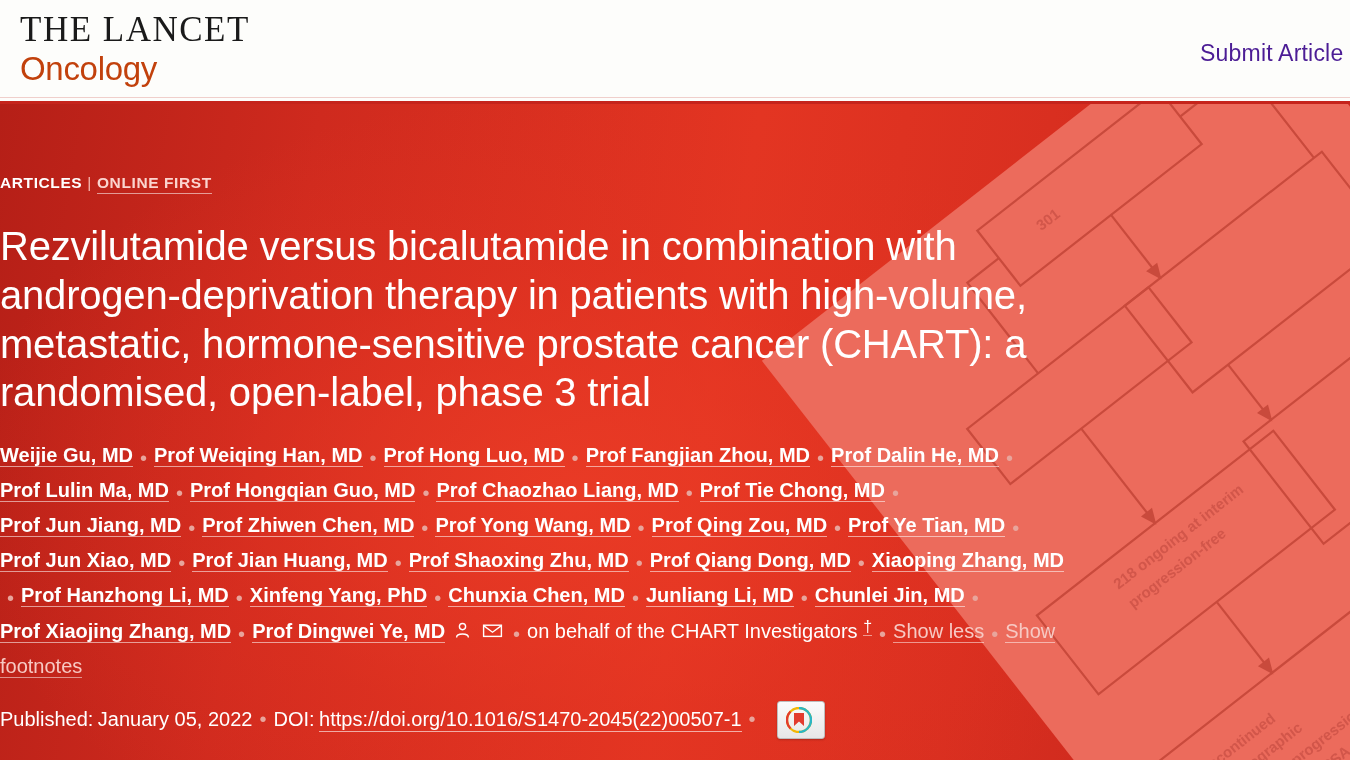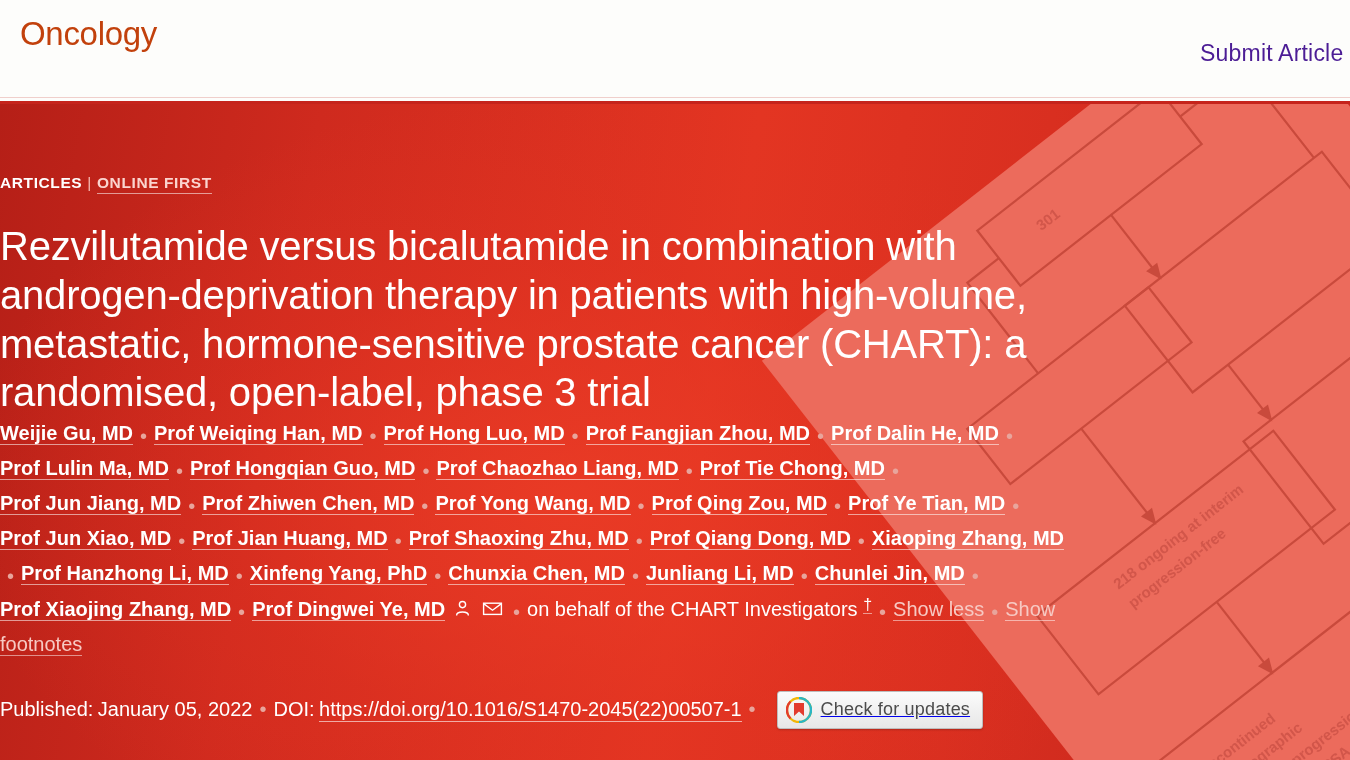--- a/index.html
+++ b/index.html
@@ -106,20 +106,21 @@
     border-bottom:1px solid rgba(255,255,255,0.55); padding-bottom:2px;
   }
 
   .article-title {
     color:#ffffff;
     font-size: 40px;
     line-height: 1.22;
     font-weight: 400;
     letter-spacing: -0.2px;
     max-width: 1105px;
+    margin-bottom: 22px;
   }
 
   .authors { max-width: 1070px; line-height: 1.62; }
   .author {
     color:#ffffff;
     font-size: 20px;
     font-weight: 700;
     text-decoration:none;
     border-bottom:1px solid rgba(255,255,255,0.55);
     white-space: nowrap;
@@ -133,21 +134,21 @@
   }
   .adot::before { content:"•"; }
   .behalf { color:#ffffff; font-size:20px; font-weight:400; }
   .dagger { color:#ffffff; font-size:16px; vertical-align: super; border-bottom:1px solid rgba(255,255,255,0.5); }
   .pink-link {
     color:#f7c9c3; font-size:20px; text-decoration:none;
     border-bottom:1px solid rgba(255,255,255,0.5); font-weight:400;
   }
   .au-icon { display:inline-block; vertical-align:-2px; margin: 0 3px; }
 
-  .pub-line { margin-top: 30px; display:flex; align-items:center; }
+  .pub-line { margin-top: 18px; display:flex; align-items:center; }
   .pub-text { color:#ffffff; font-size:20px; font-weight:400; }
   .doi-link {
     color:#ffffff; font-size:20px; text-decoration:none;
     border-bottom:1px solid rgba(255,255,255,0.6);
   }
 
   .crossmark {
     display:inline-flex; align-items:center; gap:9px;
     background: linear-gradient(#fbfbfb, #e7e7e7);
     border: 1px solid #bdbdbd;
@@ -160,20 +161,21 @@
     color:#4b4b4b; font-size:18px; font-weight:400; letter-spacing:0.2px;
   }
 </style>
 </head>
 <body>
 
 <div id="page">
 
   <div class="site-header">
     <div class="masthead">
+      <span class="lancet">THE LANCET</span>
       <span class="oncology">Oncology</span>
     </div>
     <div class="header-nav">
       <a class="submit-link" href="#">Submit Article</a>
     </div>
     <div class="header-rule-a"></div>
   </div>
 
   <div class="hero">
     <div class="hero-glow"></div>
@@ -238,20 +240,19 @@
         <span class="adot"></span>
         <span class="pub-text">DOI:</span>&nbsp;<a class="doi-link" href="#">https://doi.org/10.1016/S1470-2045(22)00507-1</a>
         <span class="adot"></span>
         <a class="crossmark" href="#">
           <svg width="26" height="26" viewBox="0 0 26 26">
             <circle cx="13" cy="13" r="12" fill="none" stroke="#f2b705" stroke-width="2.4"></circle>
             <path d="M13 1 A12 12 0 0 1 13 25" fill="none" stroke="#2ab6c4" stroke-width="2.4"></path>
             <path d="M4.5 21.5 A12 12 0 0 1 4.5 4.5" fill="none" stroke="#e23b2e" stroke-width="2.4"></path>
             <path d="M8 6 h10 v13 l-5 -4.5 -5 4.5 z" fill="#e23b2e"></path>
           </svg>
-          <span class="cm-label">Check for updates</span>
         </a>
       </div>
 
     </div>
   </div>
 
 </div>
 
 </body></html>

